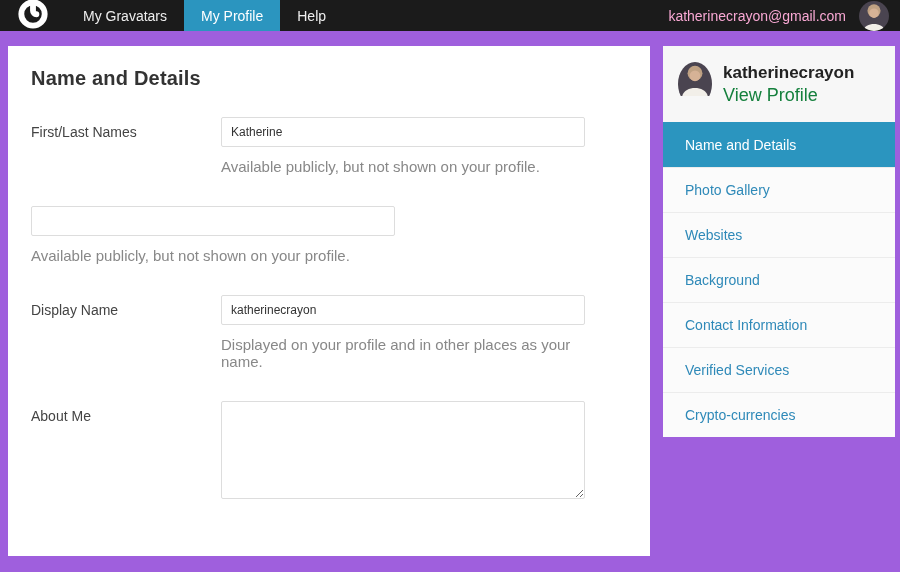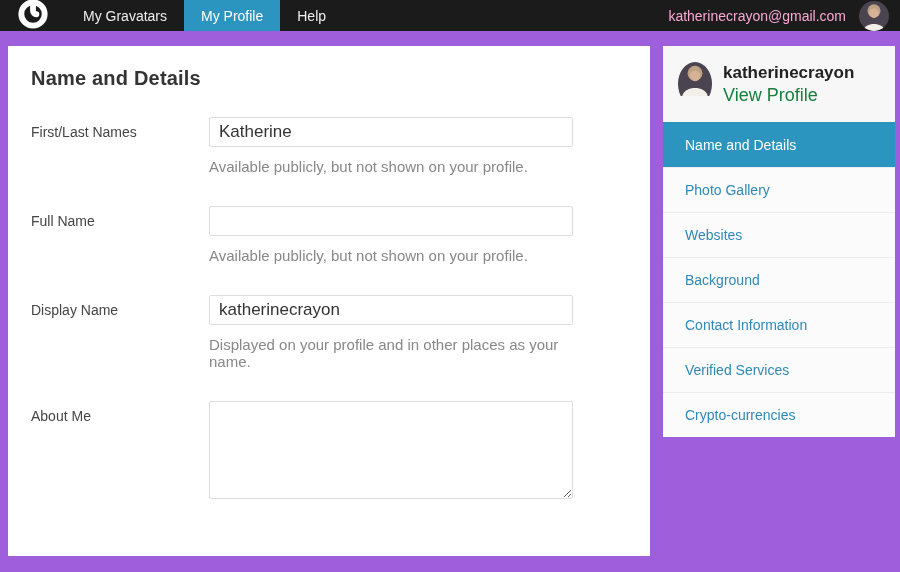--- a/index.html
+++ b/index.html
@@ -18,27 +18,27 @@
   .topbar-right { margin-left:auto; display:flex; align-items:center; gap:13px; padding-right:11px; }
   .account-email { color:#f9a8d4; font-size:14px; }
   .avatar { border-radius:50%; overflow:hidden; display:block; line-height:0; }
   
   .layout { display:flex; align-items:flex-start; padding:15px 5px 0 8px; }
   .card { width:642px; background:#fff; min-height:510px; padding:19px 23px; }
   h1 { font-size:20px; color:#333; margin:2px 0 7px; letter-spacing:.2px; }
   .subtitle { font-size:13px; color:#666; }
   
   .form { margin-top:27px; }
-  .row { display:flex; margin-bottom:31px; }
+  .row { display:flex; margin-bottom:31px;gap:12px; }
   .row-label { flex:0 0 178px; font-size:14px; color:#444; padding-top:7px; }
   .controls { width:364px; }
   .inputs { display:flex; gap:7px; }
   input[type=text] {
     height:30px; width:100%; border:1px solid #ddd; border-radius:2px;
-    padding:4px 9px; font-size:17px; color:#333; font-family:inherit; background:#fff;
+    padding:4px 9px; font-size:12px; color:#333; font-family:inherit; background:#fff;
   }
   textarea {
     width:100%; height:98px; border:1px solid #ddd; border-radius:2px;
     padding:6px 9px; font-size:14px; color:#333; font-family:inherit; resize:both;
   }
   .help { margin-top:11px; font-size:15px; color:#888; }
   
   .sidebar { width:232px; margin-left:13px; background:#fbfbfb; }
   .side-header { background:#f7f7f7; padding:16px 15px; display:flex; gap:11px; }
   .side-name { font-size:17px; font-weight:bold; color:#222; padding-top:1px; }
@@ -84,21 +84,20 @@
         <div class="row">
           <div class="row-label">First/Last Names</div>
           <div class="controls">
             <div class="inputs">
               <input type="text" value="Katherine" style="">
             </div>
             <div class="help">Available publicly, but not shown on your profile.</div>
           </div>
         </div>
         <div class="row">
-          <div class="row-label">Full Name</div>
           <div class="controls">
             <div class="inputs">
               <input type="text" value="" style="">
             </div>
             <div class="help">Available publicly, but not shown on your profile.</div>
           </div>
         </div>
         <div class="row">
           <div class="row-label">Display Name</div>
           <div class="controls">

